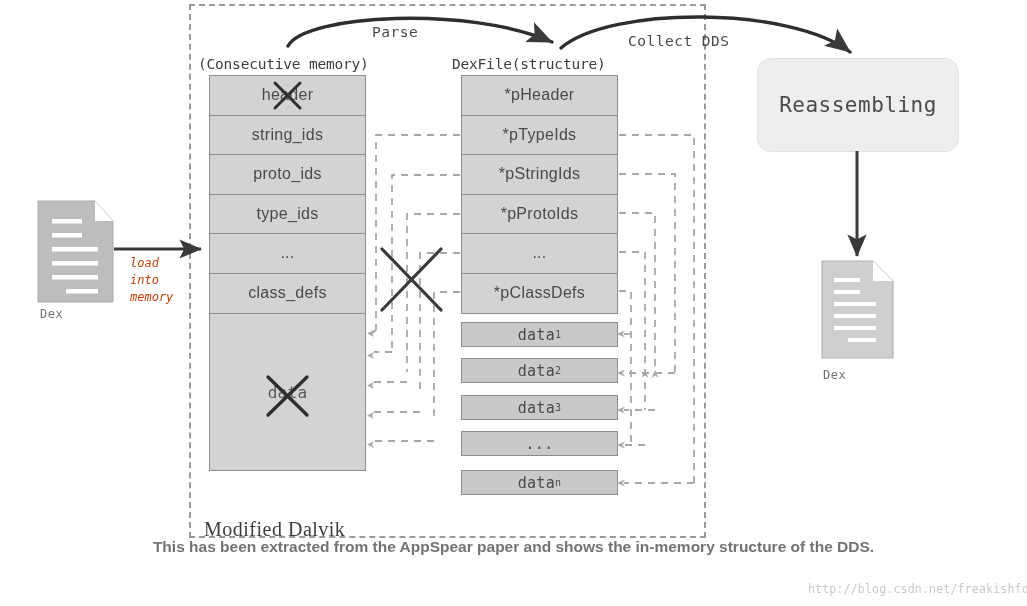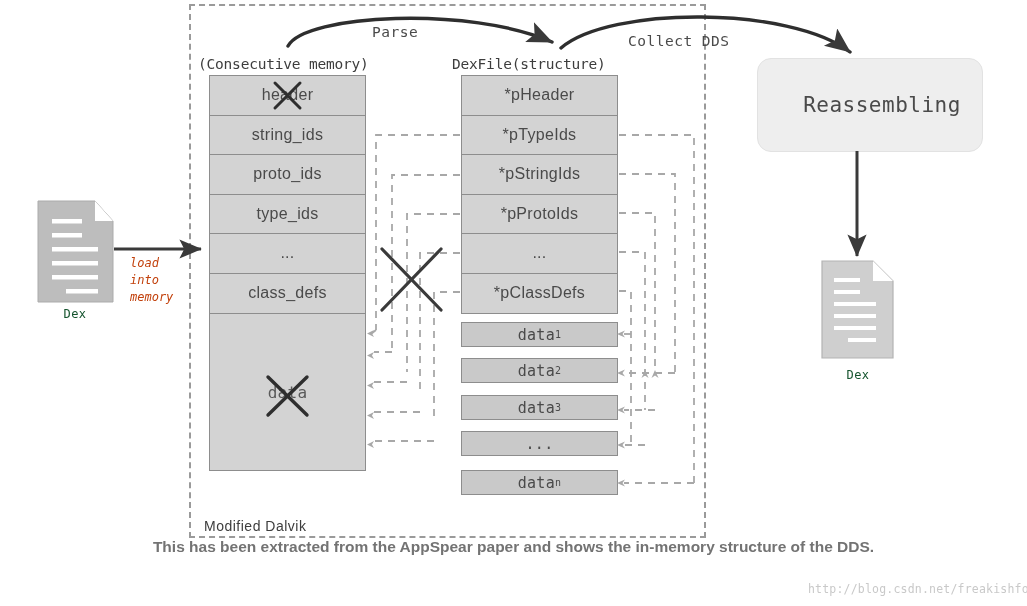--- a/index.html
+++ b/index.html
@@ -25,22 +25,22 @@
     top: 4px;
     width: 517px;
     height: 534px;
     border: 2px dashed #9a9a9a;
     box-sizing: border-box;
     background: transparent;
   }
   #dalvik-label {
     left: 204px;
     top: 518px;
-    font-family: Liberation Sans, sans-serif;
-    font-size: 14px;
+    font-family: Liberation Serif, serif;
+    font-size: 20px;
     color: #3d3d3d;
     letter-spacing: 0.5px;
     white-space: nowrap;
   }
 
   
   .col-caption {
     font-family: "DejaVu Sans Mono", monospace;
     font-size: 14.5px;
     color: #3d3d3d;
@@ -122,29 +122,28 @@
     border-radius: 14px;
     background: #eeeeee;
     border: 1px solid #e2e2e2;
     display: flex;
     align-items: center;
     justify-content: center;
     font-family: "DejaVu Sans Mono", monospace;
     font-size: 21px;
     color: #4a4a4a;
     letter-spacing: 0.5px;
-    padding-left: 24px;
   }
 
   
   .dexfile-label {
     font-family: "DejaVu Sans Mono", monospace;
     font-size: 12px;
-    color: #14532d;
-    text-align: center;
+    color: #737373;
+    text-align: left;
     letter-spacing: 0.5px;
   }
 
   
   .arc-label {
     font-family: "DejaVu Sans Mono", monospace;
     font-size: 14.5px;
     color: #4a4a4a;
     white-space: nowrap;
     letter-spacing: 0.5px;

